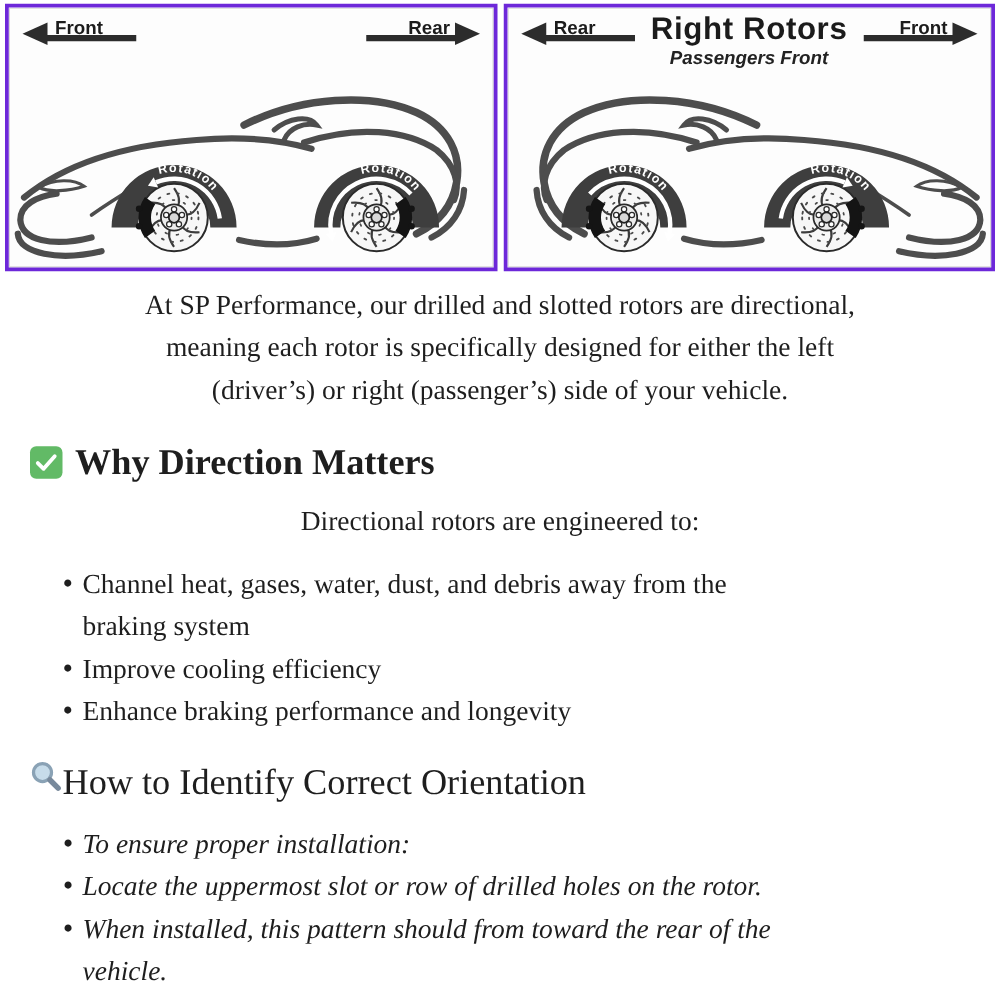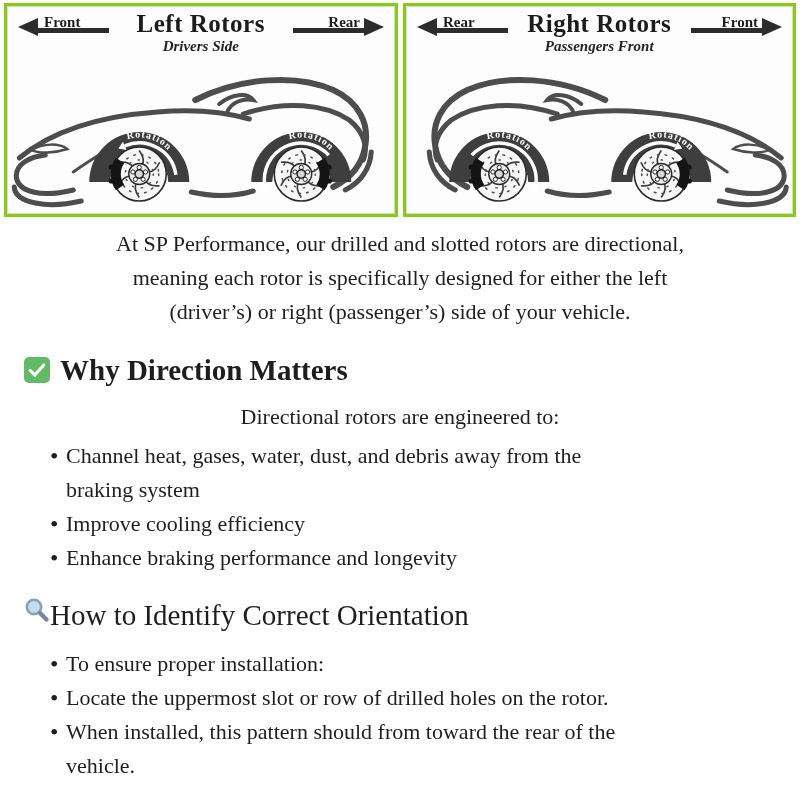--- a/index.html
+++ b/index.html
@@ -3,67 +3,63 @@
 <meta charset="utf-8">
 <style>
   html,body{margin:0;padding:0;}
   body{
     width:800px;height:800px;background:#ffffff;overflow:hidden;
     font-family:"Liberation Serif","DejaVu Serif",serif;color:#1e1e1e;
   }
   
   .diagram{display:flex;gap:5px;padding:3px 4px 0 4px;}
   .panel{
-    position:relative;flex:1;height:208px;border:3px solid #84cc16;
-    background:#fdfdfd;font-family:Liberation Serif, serif;
+    position:relative;flex:1;height:208px;border:3px solid #6d28d9;
+    background:#fdfdfd;font-family:Liberation Sans, sans-serif;
     box-shadow:inset 0 0 0 1px #d8d8d8;
   }
   .panel-title{text-align:center;padding-top:5px;line-height:1;}
   .panel-title .t1{font-size:25px;font-weight:bold;color:#1b1b1b;letter-spacing:.5px;}
   .panel-title .t2{font-size:15px;font-weight:bold;font-style:italic;color:#222;margin-top:3px;}
   .dir{position:absolute;top:9px;}
   .dir.left{left:10px;}
   .dir.right{right:10px;}
   .car-svg{position:absolute;left:0;bottom:0;width:100%;height:152px;display:block;}
   
   .doc{padding:0 24px;font-size:22px;line-height:34px;}
   .doc p{margin:0;white-space:pre-line;text-align:center;}
   .intro{margin-top:10px !important;}
   .h-row{display:flex;align-items:center;gap:10px;margin-top:24px;}
   .h-row.h2{margin-top:22px;gap:0;}
   .h-row .h-text{font-size:29px;line-height:34px;}
   .h-row.h1 .h-text{font-weight:bold;}
   .lead{margin-top:13px !important;}
   ul.blist{list-style:none;margin:0;padding:0 0 0 26px;}
-  ul.b1{margin-top:5px;}
-  ul.b2{margin-top:14px;}
+  ul.b1{margin-top:16px;}
+  ul.b2{margin-top:14px;font-style:italic;}
   ul.blist li{position:relative;padding-left:16px;white-space:pre-line;}
   ul.blist li::before{content:"\2022";position:absolute;left:0;top:0;font-size:24px;}
   .check-badge{
     width:26px;height:26px;border-radius:5px;background:#62ba66;flex:0 0 auto;
     display:flex;align-items:center;justify-content:center;
   }
   .mag-icon{flex:0 0 auto;}
 </style>
 </head>
 <body>
 
 <div class="diagram">
 
   <div class="panel">
     <div class="dir left">
       <svg width="95" height="24" viewBox="0 0 95 24">
         <polygon points="1,12 21,3 21,21" fill="#2c2c2c"></polygon>
         <rect x="20" y="13" width="72" height="5" fill="#2c2c2c"></rect>
         <text x="27" y="12" font-size="15" font-weight="bold" fill="#1c1c1c">Front</text>
       </svg>
-    </div>
-    <div class="panel-title">
-      <div class="t1">Left Rotors</div>
-      <div class="t2">Drivers Side</div>
     </div>
     <div class="dir right">
       <svg width="95" height="24" viewBox="0 0 95 24">
         <rect x="3" y="13" width="72" height="5" fill="#2c2c2c"></rect>
         <polygon points="94,12 74,3 74,21" fill="#2c2c2c"></polygon>
         <text x="70" y="12" text-anchor="end" font-size="15" font-weight="bold" fill="#1c1c1c">Rear</text>
       </svg>
     </div>
 
     <svg class="car-svg" viewBox="0 0 383 152">

